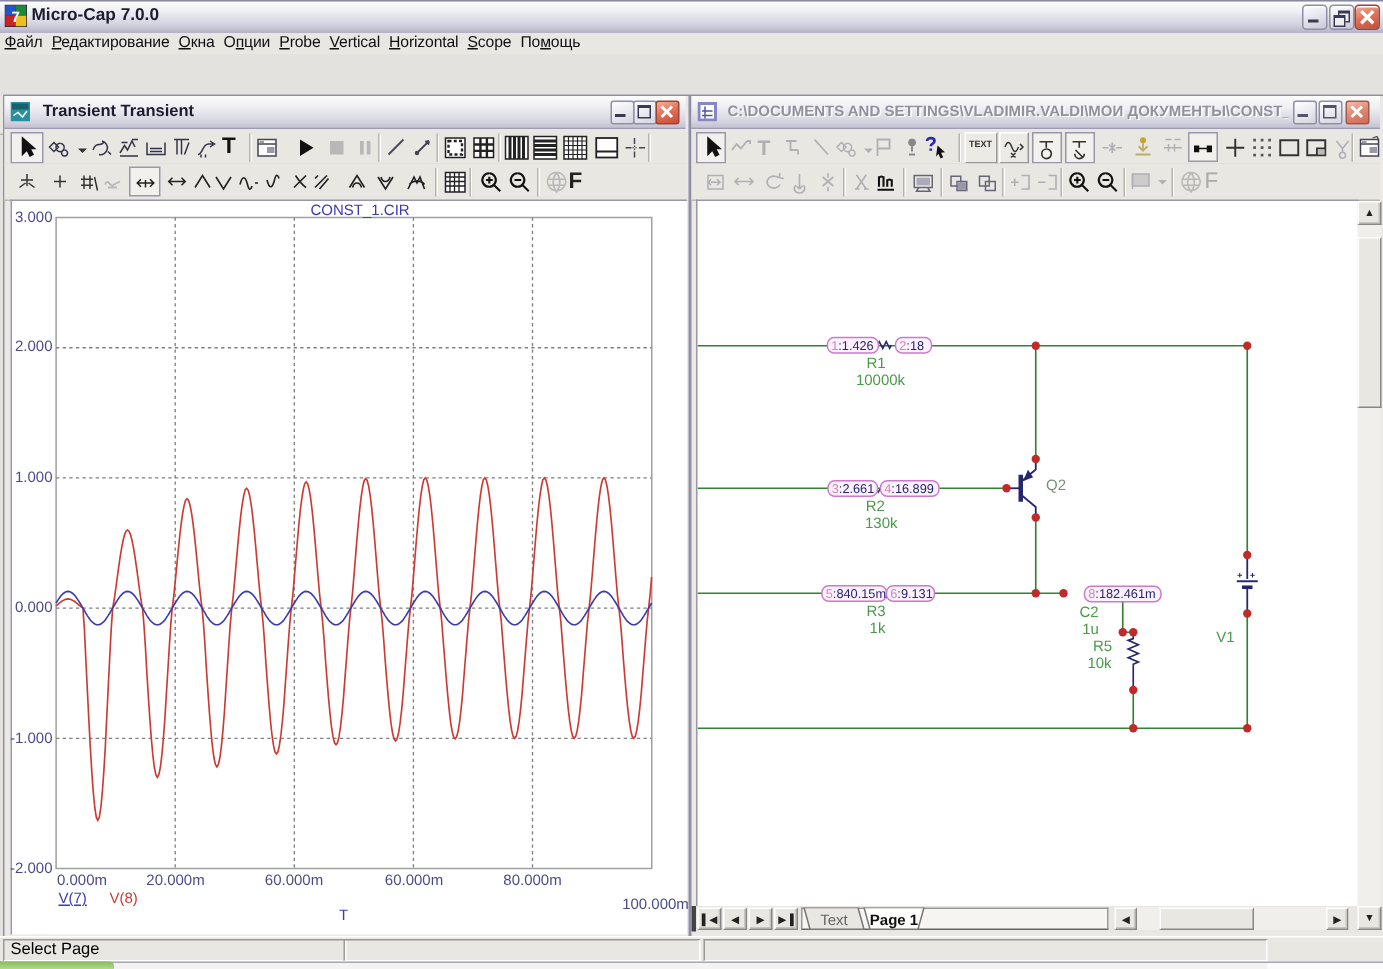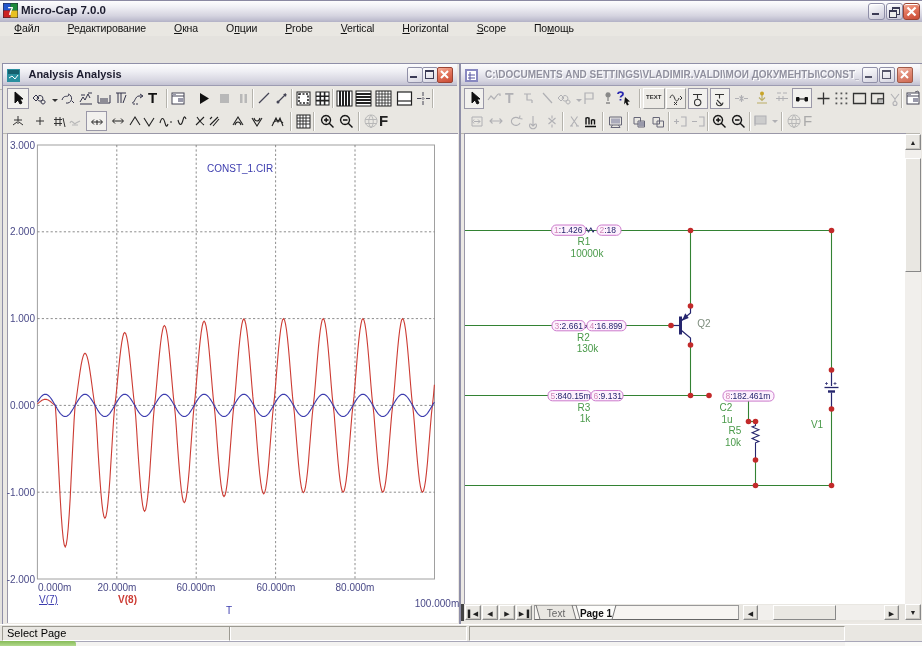--- a/index.html
+++ b/index.html
@@ -8,21 +8,21 @@
 .maintitle{left:0;top:0;width:922px;height:21px;
  background:linear-gradient(180deg,#fdfdfe 0%,#f0f0f5 28%,#d5d4e0 70%,#c0bfd0 90%,#b2b1c6 100%);
  border-top:1px solid #8a89a2;border-bottom:1px solid #9d9cb2;}
 .ctitle{height:21px;background:linear-gradient(180deg,#fcfcfd 0%,#efeff4 35%,#d7d6e1 78%,#c3c2d2 100%);
  border-bottom:1px solid #9d9cb2;}
 .ttext{font-weight:bold;font-size:11px;color:#1c1c2e;line-height:21px;}
 .xbtn{width:15px;height:15px;border-radius:3px;border:1px solid #8f8fa8;
  background:linear-gradient(160deg,#ffffff 0%,#e9e9f0 40%,#c9c8d8 100%);
  box-shadow:inset 0 1px 0 #fff;}
 .menubar{left:0;top:22px;width:922px;height:14px;background:#e9e7e2;font-size:10.5px;color:#111;letter-spacing:-0.1px;}
-.menubar span{padding:0 14px;}
+.menubar span{padding:0 3px;}
 .menubar u{text-decoration:underline;}
 .toolbar{left:0;top:36px;width:922px;height:25px;background:#e9e7e2;border-bottom:1px solid #b9b7b0;margin-top:28px;}
 .cwin{background:#ece9e4;border:1px solid #8f8fa8;}
 .cico{width:13px;height:13px;display:inline-block;}
 .cbtn{width:14px;height:14px;border-radius:2px;border:1px solid #9090a8;
  background:linear-gradient(160deg,#fff,#d5d4e0);display:inline-block;}
 .xclose{background:linear-gradient(160deg,#f6b09a 0%,#e2745c 45%,#c94a34 100%);border-color:#9a4434;}
 .toolrow{background:#e9e7e2;}
 </style></head>
 <body>
@@ -212,21 +212,21 @@
       <path d="M3,10 l3,-4 3,3 3,-5" stroke="#777" fill="none"></path>
     </svg>
   </div>
 <div class="abs cwin" style="left:2px;top:63px;width:456px;height:560px;"></div>
 <div class="abs ctitle" style="left:3px;top:64px;width:454px;">
   <span class="cico" style="margin:4px 0 0 4px;vertical-align:top;"><svg width="13" height="13">
         <rect width="13" height="13" fill="#2a8f9f"></rect>
         <rect x="1" y="1" width="11" height="4" fill="#17606e"></rect>
         <path d="M2,9 L5,7 L8,10 L11,6" stroke="#fff" fill="none"></path>
       </svg></span>
-  <span class="ttext" style="margin-left:4px;">Analysis Analysis</span>
+  <span class="ttext" style="margin-left:4px;">Transient Transient</span>
   <span class="abs cbtn" style="left:404px;top:3px;">
       <div style="position:absolute;left:2px;top:8px;width:7px;height:2px;background:#3a3a55;"></div>
     </span>
   <span class="abs cbtn" style="left:419px;top:3px;">
       <div style="position:absolute;left:2px;top:2px;width:7px;height:6px;border:1px solid #3a3a55;border-top-width:2px;"></div>
     </span>
   <span class="abs cbtn xclose" style="left:434px;top:3px;"><svg width="14" height="14">
         <path d="M3,3 L10,10 M10,3 L3,10" stroke="#fff" stroke-width="2"></path>
       </svg></span>
 </div>
@@ -399,23 +399,23 @@
     <div class="abs" style="left:-37px;top:179.09999999999997px;width:64px;text-align:right;font-size:10px;color:#4a4a88;line-height:1.1;">1.000</div>
     <div class="abs" style="left:-37px;top:265.9px;width:64px;text-align:right;font-size:10px;color:#4a4a88;line-height:1.1;">0.000</div>
     <div class="abs" style="left:-37px;top:352.7px;width:64px;text-align:right;font-size:10px;color:#4a4a88;line-height:1.1;">-1.000</div>
     <div class="abs" style="left:-37px;top:439.5px;width:64px;text-align:right;font-size:10px;color:#4a4a88;line-height:1.1;">-2.000</div>
     <div class="abs" style="left:30px;top:448px;width:64px;text-align:left;font-size:10px;color:#4a4a88;line-height:1.1;">0.000m</div>
     <div class="abs" style="left:77px;top:448px;width:64px;text-align:center;font-size:10px;color:#4a4a88;line-height:1.1;">20.000m</div>
     <div class="abs" style="left:156px;top:448px;width:64px;text-align:center;font-size:10px;color:#4a4a88;line-height:1.1;">60.000m</div>
     <div class="abs" style="left:236px;top:448px;width:64px;text-align:center;font-size:10px;color:#4a4a88;line-height:1.1;">60.000m</div>
     <div class="abs" style="left:315px;top:448px;width:64px;text-align:center;font-size:10px;color:#4a4a88;line-height:1.1;">80.000m</div>
     <div class="abs" style="left:397px;top:464px;width:64px;text-align:center;font-size:10px;color:#4a4a88;line-height:1.1;">100.000m</div>
-    <div class="abs" style="left:199px;top:1px;width:64px;text-align:right;font-size:10px;color:#3c3cae;line-height:1.1;margin-top:28px;">CONST_1.CIR</div>
+    <div class="abs" style="left:199px;top:1px;width:64px;text-align:right;font-size:10px;color:#3c3cae;line-height:1.1;">CONST_1.CIR</div>
     <div class="abs" style="left:31px;top:460px;width:64px;text-align:left;font-size:10px;color:#3c3cae;line-height:1.1;text-decoration:underline;">V(7)</div>
-    <div class="abs" style="left:65px;top:460px;width:64px;text-align:right;font-size:10px;color:#cc3b33;line-height:1.1;font-weight:bold;">V(8)</div>
+    <div class="abs" style="left:65px;top:460px;width:64px;text-align:left;font-size:10px;color:#cc3b33;line-height:1.1;">V(8)</div>
     <div class="abs" style="left:189px;top:471px;width:64px;text-align:center;font-size:10px;color:#3c3cae;line-height:1.1;">T</div>
   </div>
 <div class="abs cwin" style="left:460px;top:63px;width:461px;height:560px;"></div>
 <div class="abs ctitle" style="left:461px;top:64px;width:459px;">
   <span class="cico" style="margin:4px 0 0 4px;vertical-align:top;"><svg width="13" height="13">
         <rect width="13" height="13" fill="#8888c0"></rect>
         <rect x="2" y="2" width="9" height="9" fill="#fff"></rect>
         <path d="M3,6 h7 M3,9 h7 M5,3 v8" stroke="#5555a0"></path>
       </svg></span>
   <span class="ttext abs" style="left:24px;top:0;width:374px;overflow:hidden;white-space:nowrap;color:#90909e;font-size:10px;letter-spacing:0;text-shadow:1px 1px 0 #fff;">C:\DOCUMENTS AND SETTINGS\VLADIMIR.VALDI\МОИ ДОКУМЕНТЫ\CONST_...</span>

